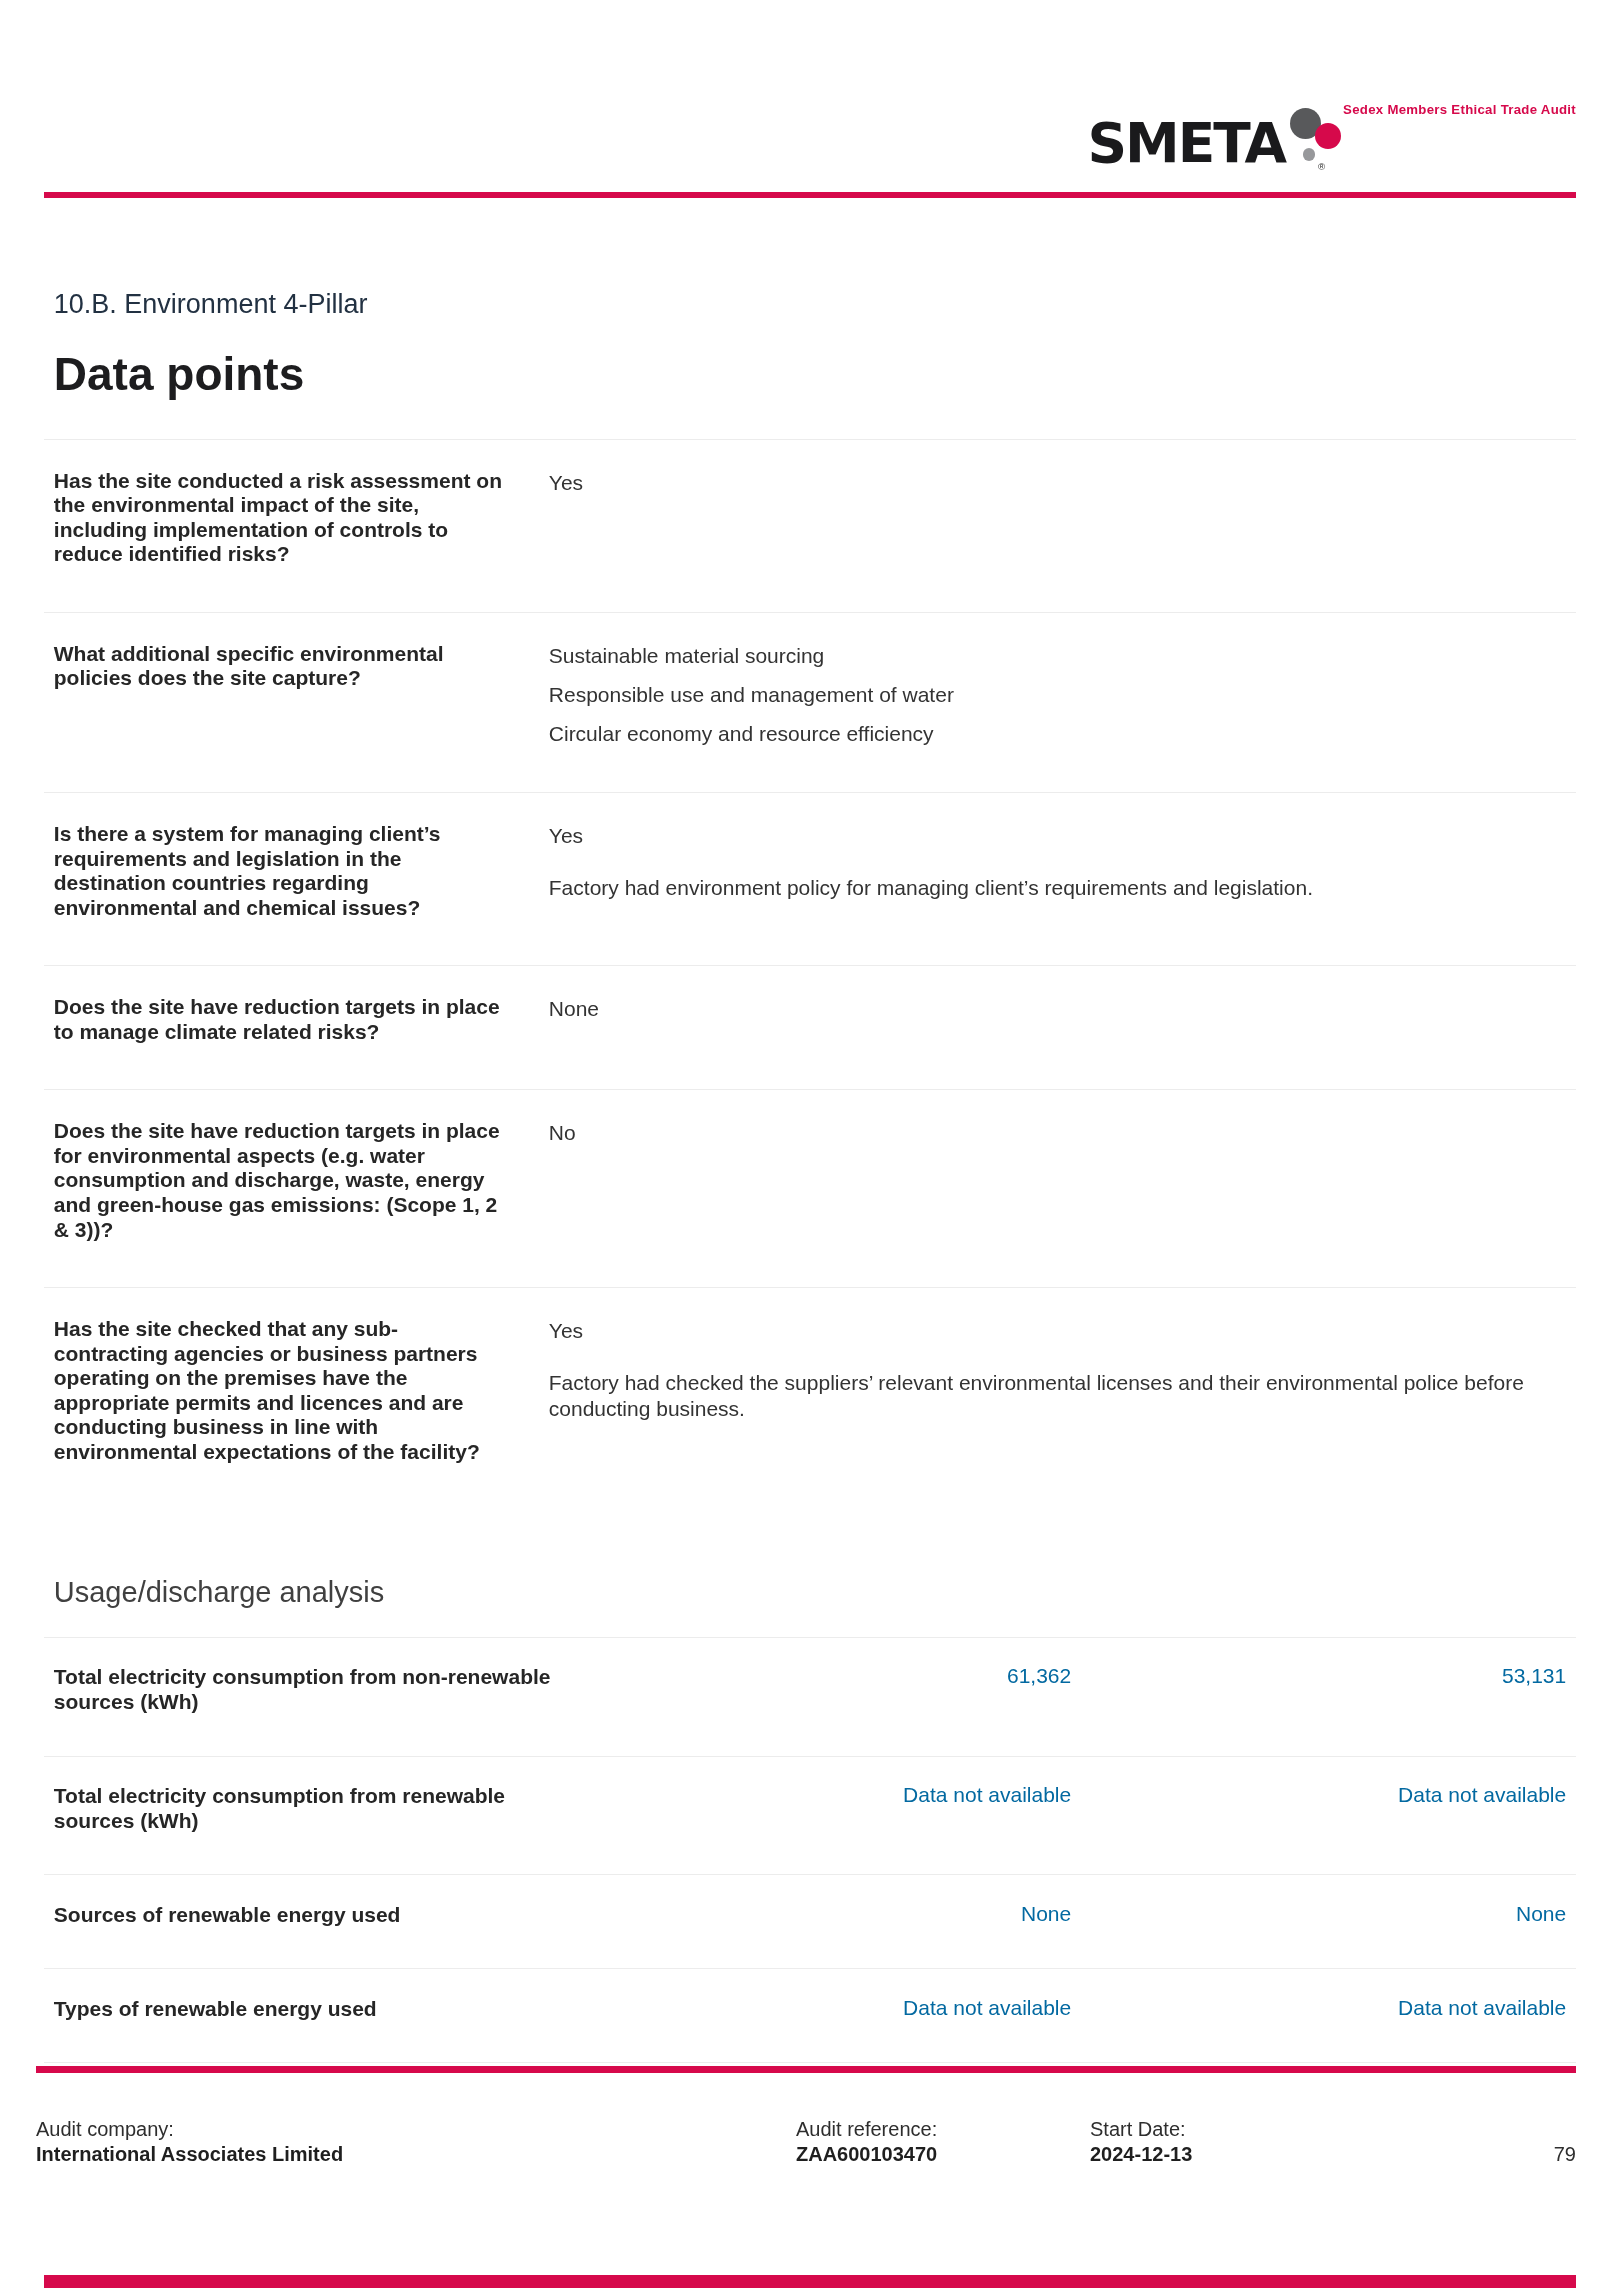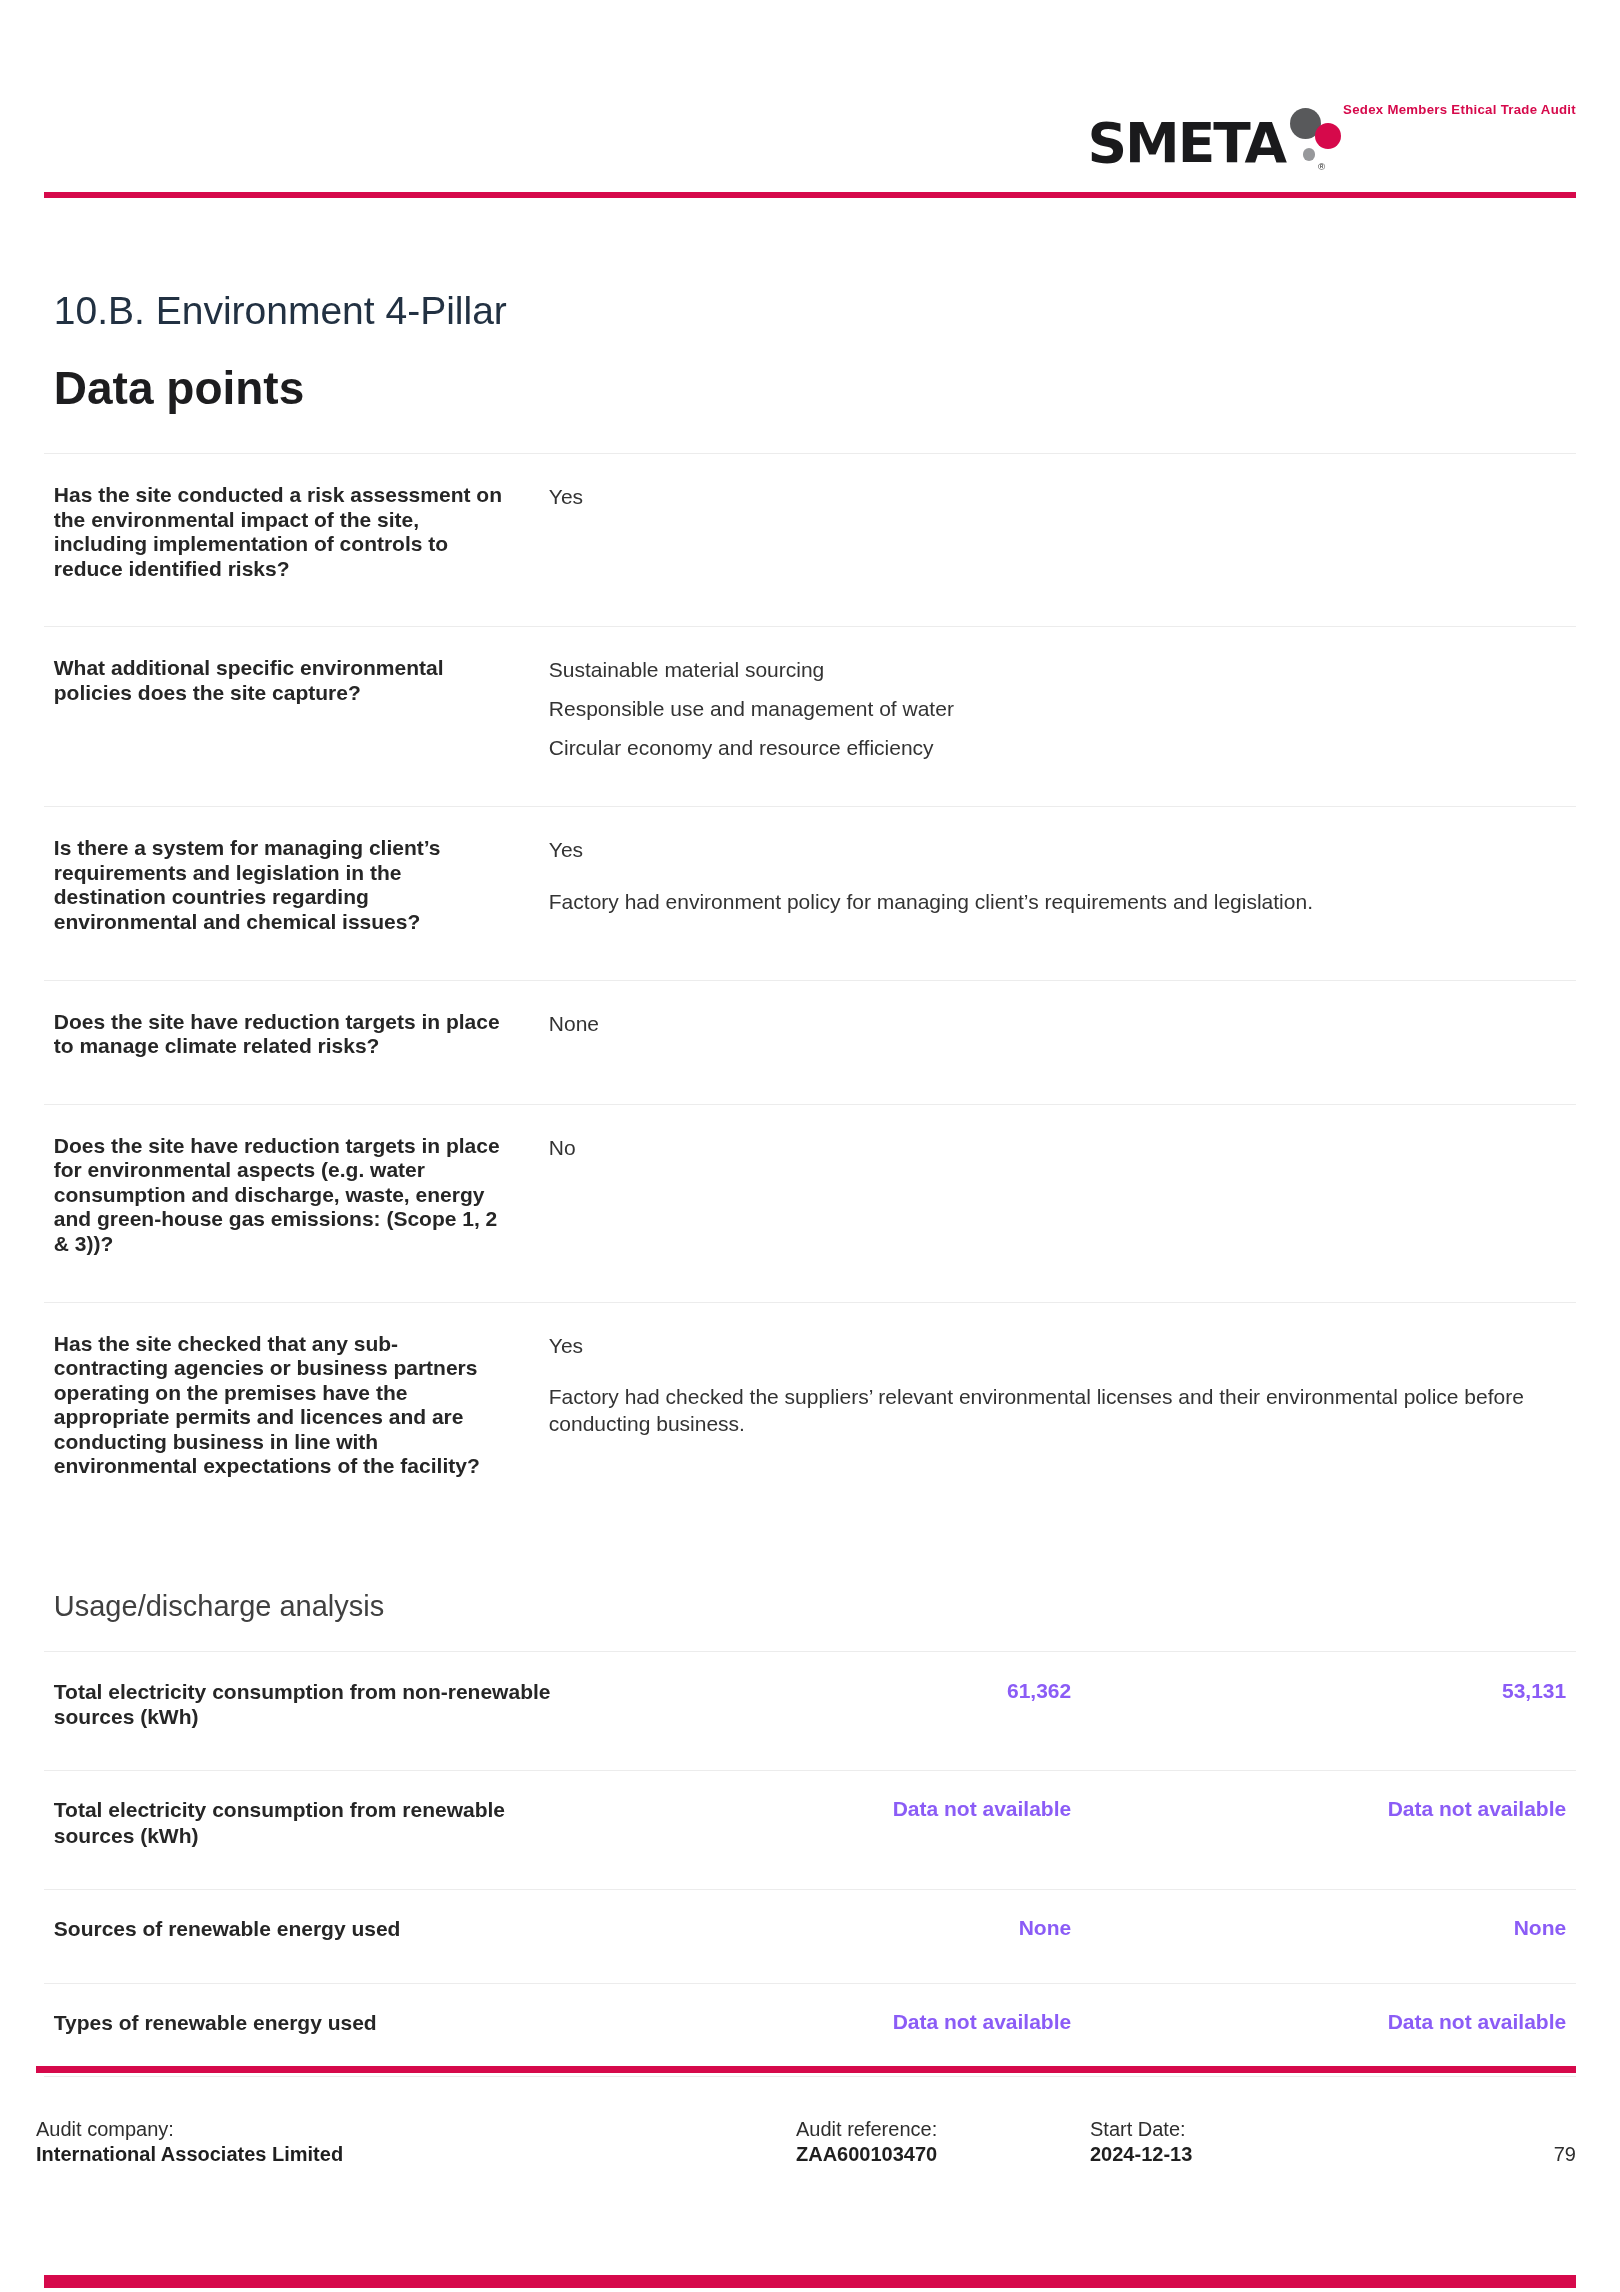--- a/index.html
+++ b/index.html
@@ -30,21 +30,21 @@
   .logo-tagline {
     color: #d6094b; font-size: 13.2px; font-weight: 700;
     letter-spacing: 0.3px; margin-top: 0px; white-space: nowrap;
   }
   .header-rule { height: 5.9px; background: #d6094b; margin: 13.7px 44px 0 44px; }
 
   
   .content { margin: 0 44px; }
   .section-title {
     margin: 90px 0 0 0; padding-left: 9.8px;
-    font-size: 39px; font-weight: 400; color: #223142; line-height: 1.2;
+    font-size: 27px; font-weight: 400; color: #223142; line-height: 1.2;
   }
   .page-title {
     margin: 29px 0 0 0; padding-left: 9.8px;
     font-size: 46px; font-weight: 700; color: #1d1d1f; line-height: 1.1;
   }
 
   .qa { margin-top: 39px; border-top: 1px solid #ececec; }
   .qa-row { display: flex; padding: 29px 9.8px 45px 9.8px; border-bottom: 1px solid #ececec; }
   .qa-row:last-child { border-bottom: none; }
   .qa-q {
@@ -61,21 +61,21 @@
     font-size: 29px; font-weight: 400; color: #404040; line-height: 1.2;
   }
   .usage-table { margin-top: 27.4px; border-top: 1px solid #ececec; }
   .u-row {
     display: grid; grid-template-columns: 1fr 461px 495px;
     padding: 26.5px 9.8px 41px 9.8px; border-bottom: 1px solid #ececec;
     align-items: start;
   }
   .u-row.u-head { padding: 21.6px 9.8px 27.4px 9.8px; }
   .u-label { font-size: 21px; font-weight: 700; color: #262626; line-height: 1.2; padding-right: 39px; }
-  .u-val { font-size: 21px; color: #8b5cf6; text-align: right; white-space: pre-wrap; font-weight: bold; }
+  .u-val { font-size: 21px; color: #0369a1; text-align: right; white-space: pre-wrap; }
   .u-head .u-val { font-weight: 700; color: #262626; }
 
   
   .footer { position: absolute; left: 36px; right: 44px; top: 2066px; }
   .footer-rule { height: 6.9px; background: #d6094b; }
   .footer-row { display: flex; margin-top: 45px; font-size: 20px; color: #2e2e2e; }
   .f-block .f-label { font-weight: 400; }
   .f-block .f-value { font-weight: 700; margin-top: 2px; color: #1f1f1f; }
   .f-company { width: 760px; }
   .f-ref { width: 294px; }

